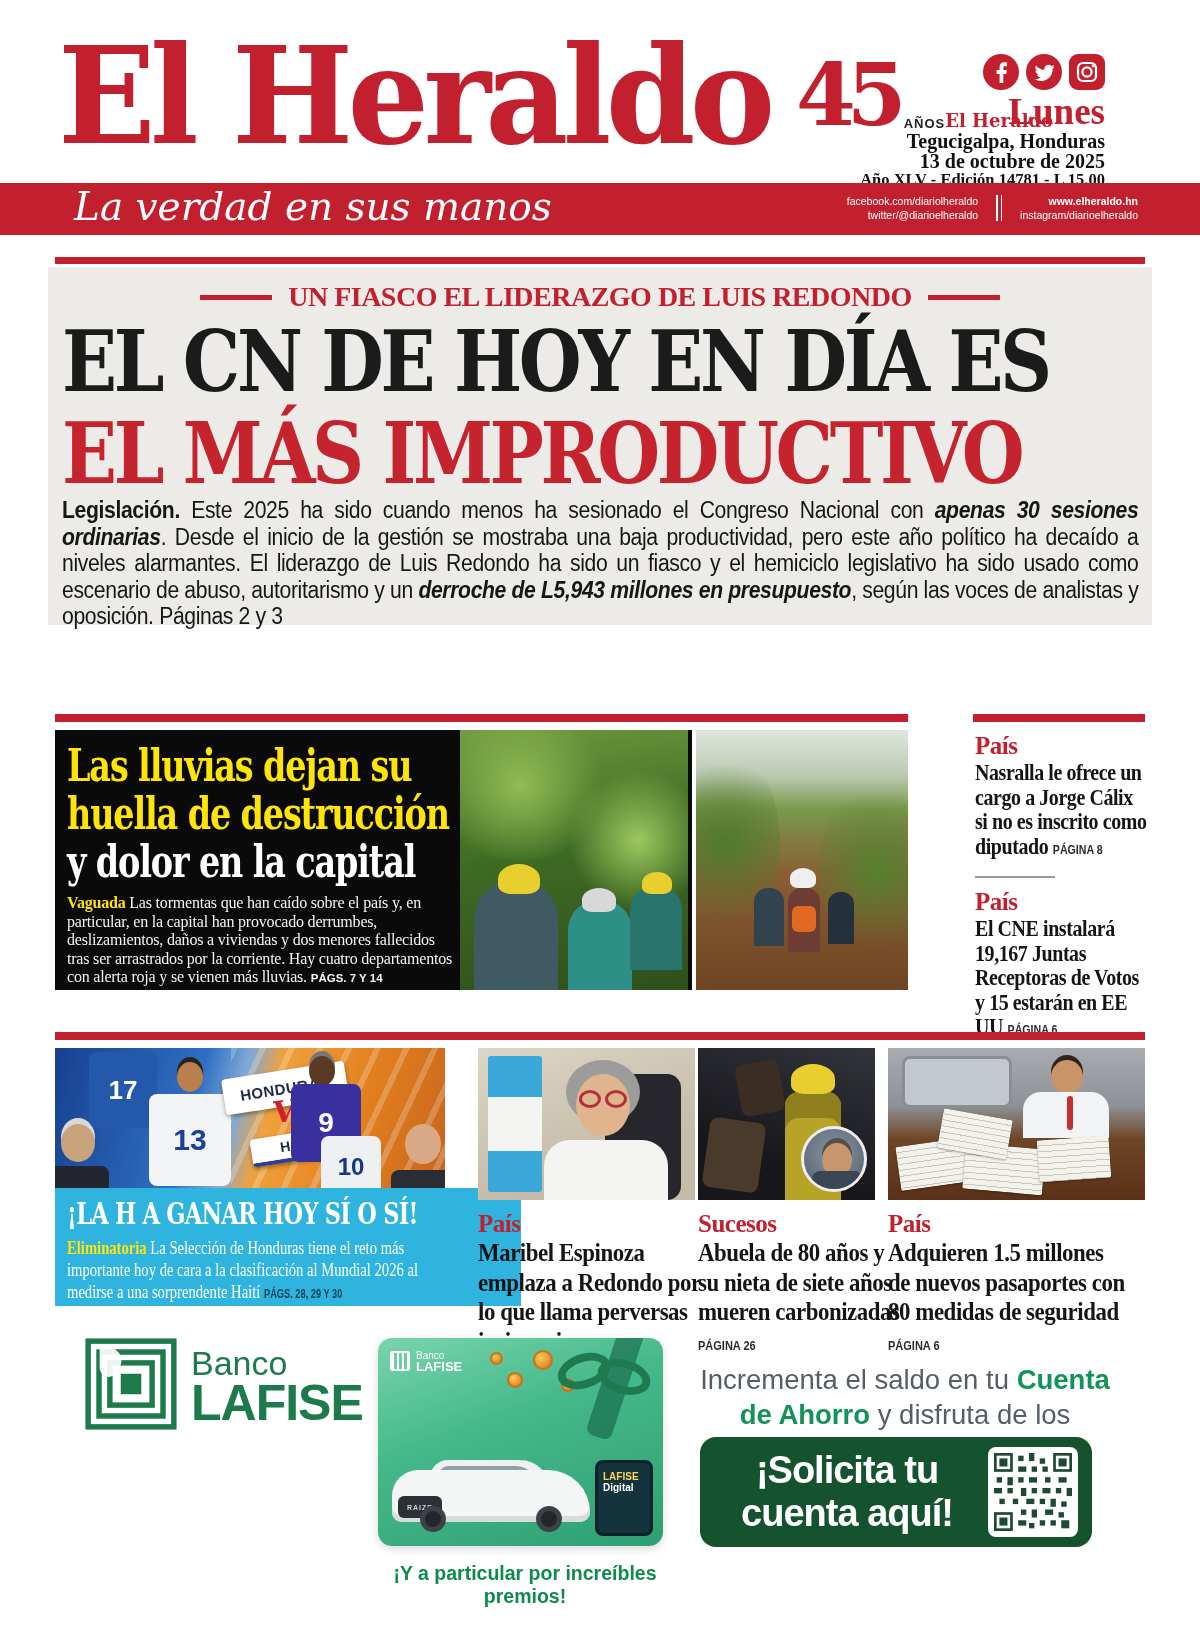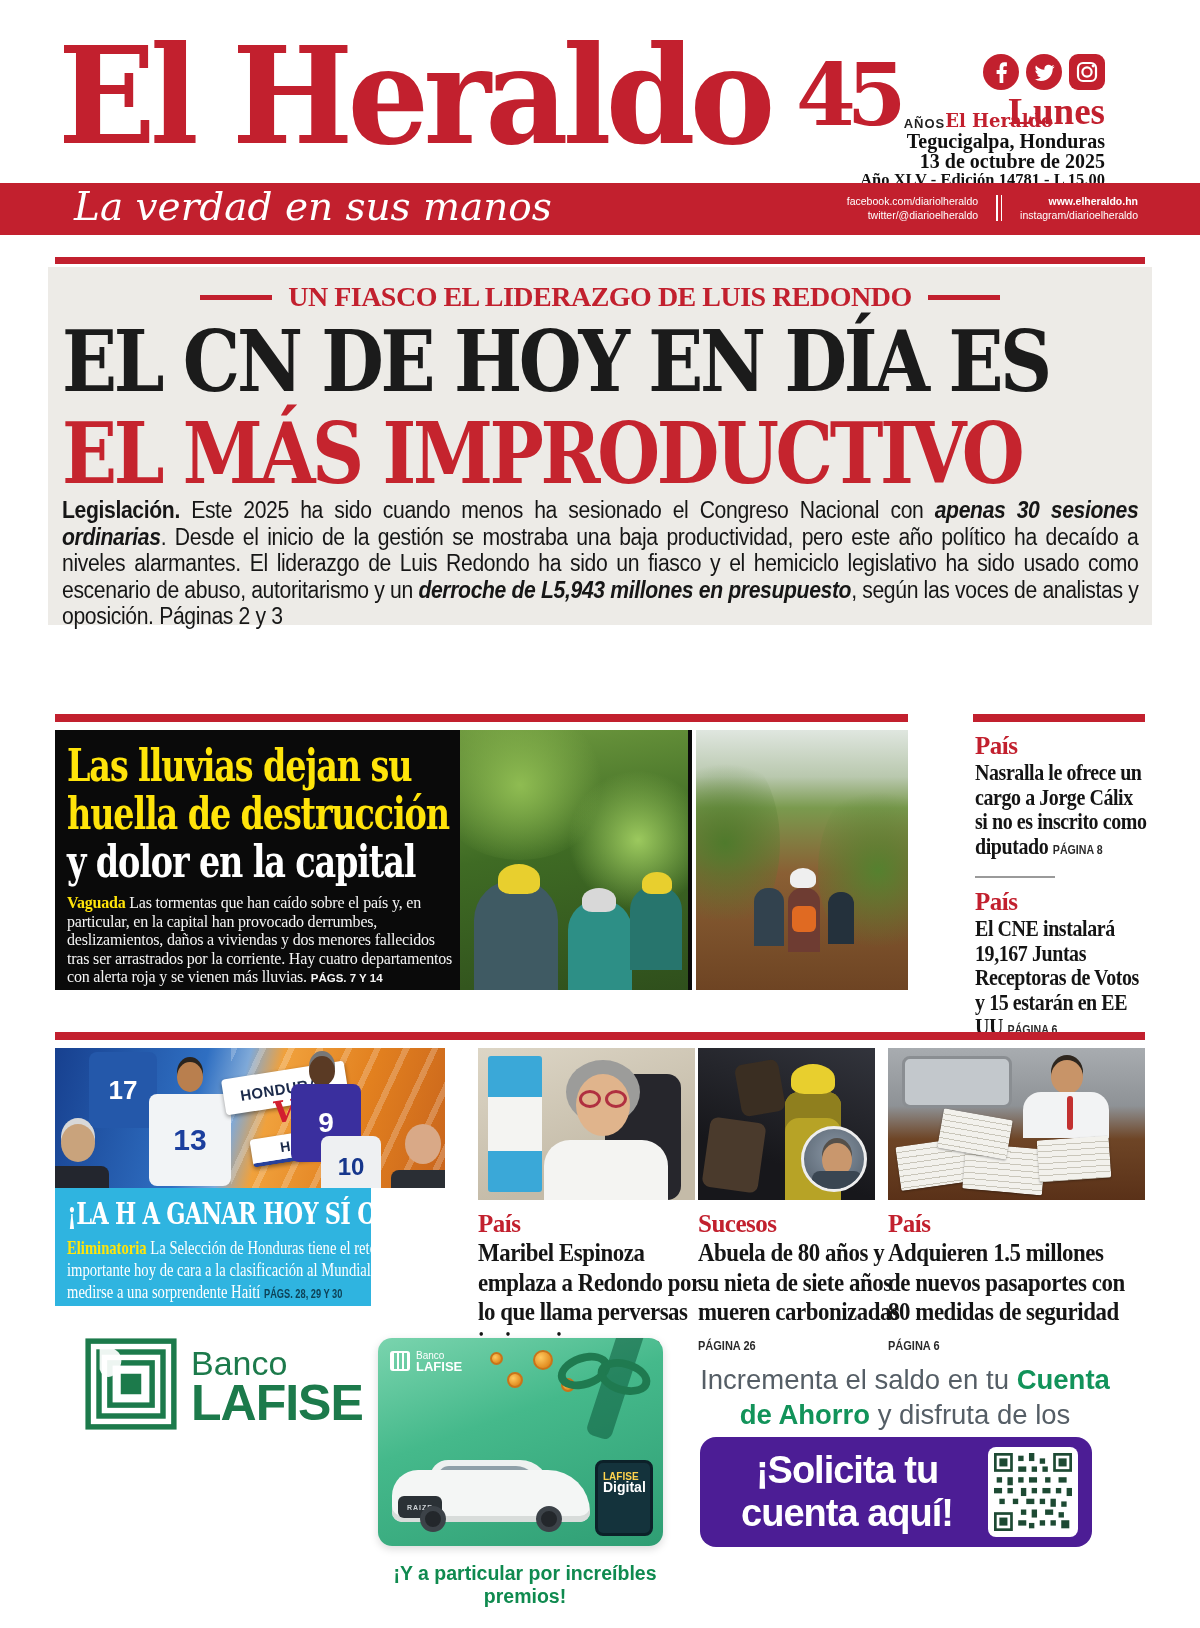--- a/index.html
+++ b/index.html
@@ -106,21 +106,21 @@
   .jersey { position:absolute; border-radius:8px; display:flex; align-items:center; justify-content:center;
     font-weight:bold; font-family:"Liberation Sans", sans-serif; }
   .badge { position:absolute; background:#ffffff; border-radius:4px; box-shadow:0 2px 4px rgba(0,0,0,0.4);
     display:flex; align-items:center; justify-content:center; transform:rotate(-9deg); }
   .badge-home { left:168px; top:22px; width:124px; height:36px; font-weight:bold; font-size:15px;
     color:#1b2a4a; letter-spacing:0.5px; }
   .badge-vs { left:216px; top:44px; width:48px; height:34px; background:none; box-shadow:none;
     font-family:"DejaVu Serif", serif; font-style:italic; font-weight:bold; font-size:30px; color:#d21f2f; }
   .badge-away { left:196px; top:84px; width:100px; height:28px; font-weight:bold; font-size:14px;
     color:#1b2a4a; letter-spacing:1px; border-bottom:4px solid #27409a; }
-  .sports-box { width:316px; height:118px; background:#2fb4e0; padding:8px 12px; }
+  .sports-box { width:466px; height:118px; background:#2fb4e0; padding:8px 12px; }
   .sports-headline { transform:scaleX(0.75); transform-origin:left top; white-space:nowrap;
     font-family:"DejaVu Serif", serif; font-weight:bold; font-size:30px; color:#ffffff; letter-spacing:-1px; }
   .sports-body { margin-top:6px; width:480px; transform:scaleX(0.77); transform-origin:left top;
     font-family:"Liberation Serif", serif; font-size:19px; line-height:22px; color:#ffffff; }
   .sports-body .tag { font-weight:bold; color:#ffe40a; }
   .sports-body .pages-tag { font-size:12px; color:#0d4257; }
 
   
   .card2 { left:478px; width:250px; }
   .card2 .card-photo { width:217px; height:152px; background:linear-gradient(160deg,#ddd6c6,#c4bba8 70%); }
@@ -164,27 +164,27 @@
   .gc-car .win { position:absolute; left:46px; bottom:42px; width:100px; height:22px; background:#8fa0a8;
     border-radius:12px 24px 0 0; }
   .gc-car .grille { position:absolute; left:6px; bottom:12px; width:44px; height:22px; background:#2b3136;
     border-radius:6px; display:flex; align-items:center; justify-content:center; color:#cfd4d8;
     font-size:7px; font-weight:bold; letter-spacing:1px; }
   .gc-car .wheel { position:absolute; bottom:-2px; width:26px; height:26px; border-radius:50%;
     background:#23272b; border:5px solid #3c4248; }
   .gc-phone { position:absolute; right:10px; bottom:10px; width:58px; height:76px; background:#14333c;
     border:3px solid #0c2129; border-radius:8px; padding:8px 5px; color:#fff; }
   .gc-phone .p1 { font-weight:bold; font-size:10px; color:#ffd34d; line-height:11px; }
-  .gc-phone .p2 { font-weight:bold; font-size:14px; color:#ffffff; line-height:11px; }
+  .gc-phone .p2 { font-weight:bold; font-size:10px; color:#ffffff; line-height:11px; }
   .gc-participate { position:absolute; left:360px; top:1562px; width:330px; text-align:center;
     font-weight:bold; font-size:19.5px; color:#0f8a4f; }
   .promo { position:absolute; left:690px; top:1362px; width:430px; text-align:center; font-size:27.5px;
     line-height:35px; color:#555e66; }
   .promo b { color:#12935a; font-weight:bold; }
-  .cta { position:absolute; left:700px; top:1437px; width:392px; height:110px; background:#4c1d95;
+  .cta { position:absolute; left:700px; top:1437px; width:392px; height:110px; background:#14532d;
     border-radius:16px; display:flex; align-items:center; padding:0 14px 0 6px; }
   .cta-text { flex:1; text-align:center; font-weight:bold; font-size:38px; line-height:43px; color:#ffffff;
     letter-spacing:-1px; }
   .qr { width:90px; height:90px; background:#ffffff; border-radius:8px; padding:6px; }
 
   
   .head { position:absolute; border-radius:50%; }
   .helmet { position:absolute; border-radius:50% 50% 30% 30%; }
   .inset-circle { position:absolute; right:8px; bottom:8px; width:66px; height:66px; border-radius:50%;
     border:3px solid #eeeeee; background:radial-gradient(circle at 50% 40%, #8a97a5, #5c6875 80%); overflow:hidden; }

